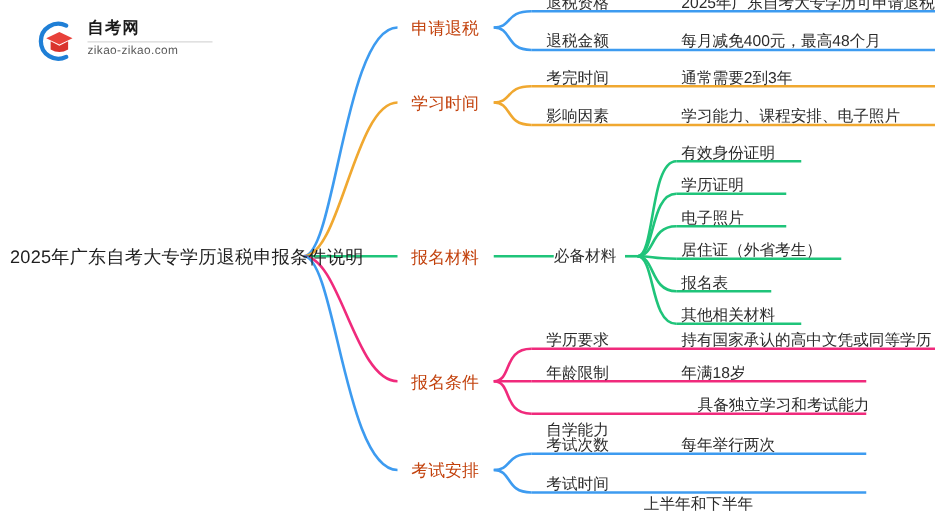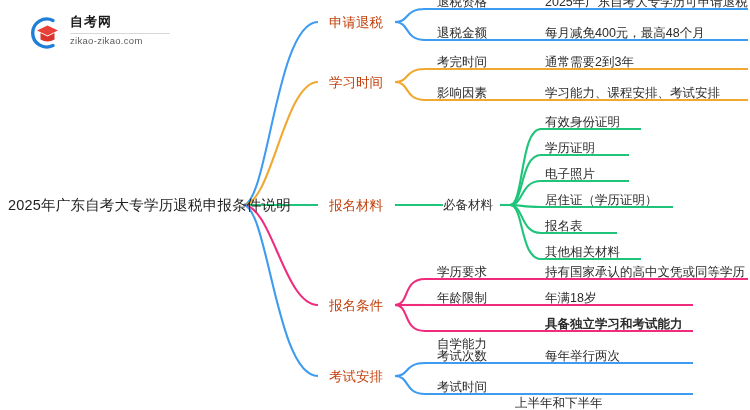--- a/index.html
+++ b/index.html
@@ -100,38 +100,38 @@
   <div class="lbl n1" style="left:356px;top:14px;">申请退税</div>
   <div class="lbl n2" style="left:437px;top:-6px;">退税资格</div>
   <div class="lbl n3" style="left:545px;top:-6px;">2025年广东自考大专学历可申请退税</div>
   <div class="lbl n2" style="left:437px;top:25px;">退税金额</div>
   <div class="lbl n3" style="left:545px;top:25px;">每月减免400元，最高48个月</div>
 
   <div class="lbl n1" style="left:356px;top:74px;">学习时间</div>
   <div class="lbl n2" style="left:437px;top:54px;">考完时间</div>
   <div class="lbl n3" style="left:545px;top:54px;">通常需要2到3年</div>
   <div class="lbl n2" style="left:437px;top:85px;">影响因素</div>
-  <div class="lbl n3" style="left:545px;top:85px;">学习能力、课程安排、考试安排</div>
+  <div class="lbl n3" style="left:545px;top:85px;">学习能力、课程安排、电子照片</div>
 
   <div class="lbl n1" style="left:356px;top:197px;">报名材料</div>
   <div class="lbl n2" style="left:443px;top:197px;">必备材料</div>
   <div class="lbl n3" style="left:545px;top:114px;">有效身份证明</div>
   <div class="lbl n3" style="left:545px;top:140px;">学历证明</div>
   <div class="lbl n3" style="left:545px;top:166px;">电子照片</div>
-  <div class="lbl n3" style="left:545px;top:192px;">居住证（学历证明）</div>
+  <div class="lbl n3" style="left:545px;top:192px;">居住证（外省考生）</div>
   <div class="lbl n3" style="left:545px;top:218px;">报名表</div>
   <div class="lbl n3" style="left:545px;top:244px;">其他相关材料</div>
 
   <div class="lbl n1" style="left:356px;top:297px;">报名条件</div>
   <div class="lbl n2" style="left:437px;top:264px;">学历要求</div>
   <div class="lbl n3" style="left:545px;top:264px;">持有国家承认的高中文凭或同等学历</div>
   <div class="lbl n2" style="left:437px;top:290px;">年龄限制</div>
   <div class="lbl n3" style="left:545px;top:290px;">年满18岁</div>
   <div class="lbl n2" style="left:437px;top:316px;margin-top:20px;">自学能力</div>
-  <div class="lbl n3" style="left:545px;top:316px;font-weight:bold;">具备独立学习和考试能力</div>
+  <div class="lbl n3" style="left:558px;top:316px;">具备独立学习和考试能力</div>
 
   <div class="lbl n1" style="left:356px;top:368px;">考试安排</div>
   <div class="lbl n2" style="left:437px;top:348px;">考试次数</div>
   <div class="lbl n3" style="left:545px;top:348px;">每年举行两次</div>
   <div class="lbl n2" style="left:437px;top:379px;">考试时间</div>
   <div class="lbl n3" style="left:515px;top:379px;margin-top:16px;">上半年和下半年</div>
 
 </div>
 
 </body></html>

